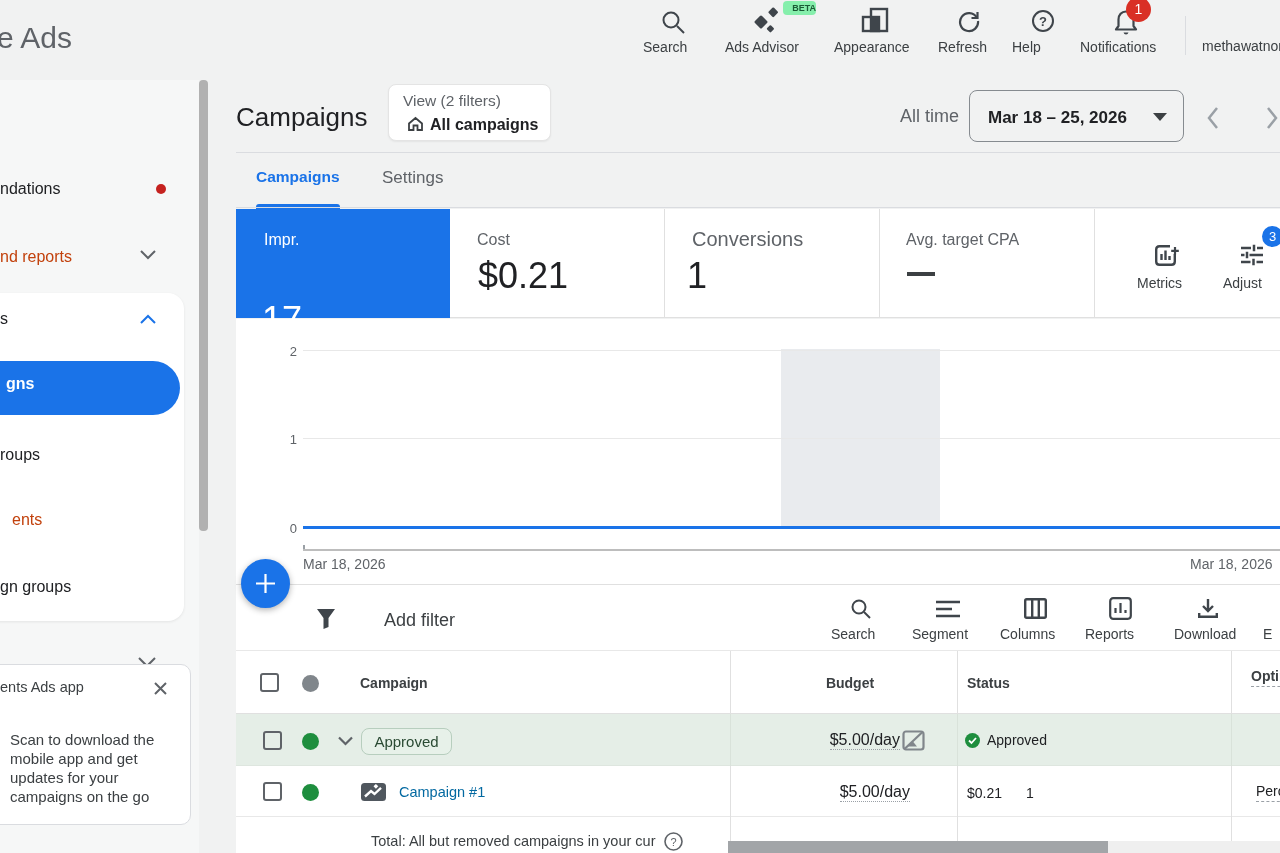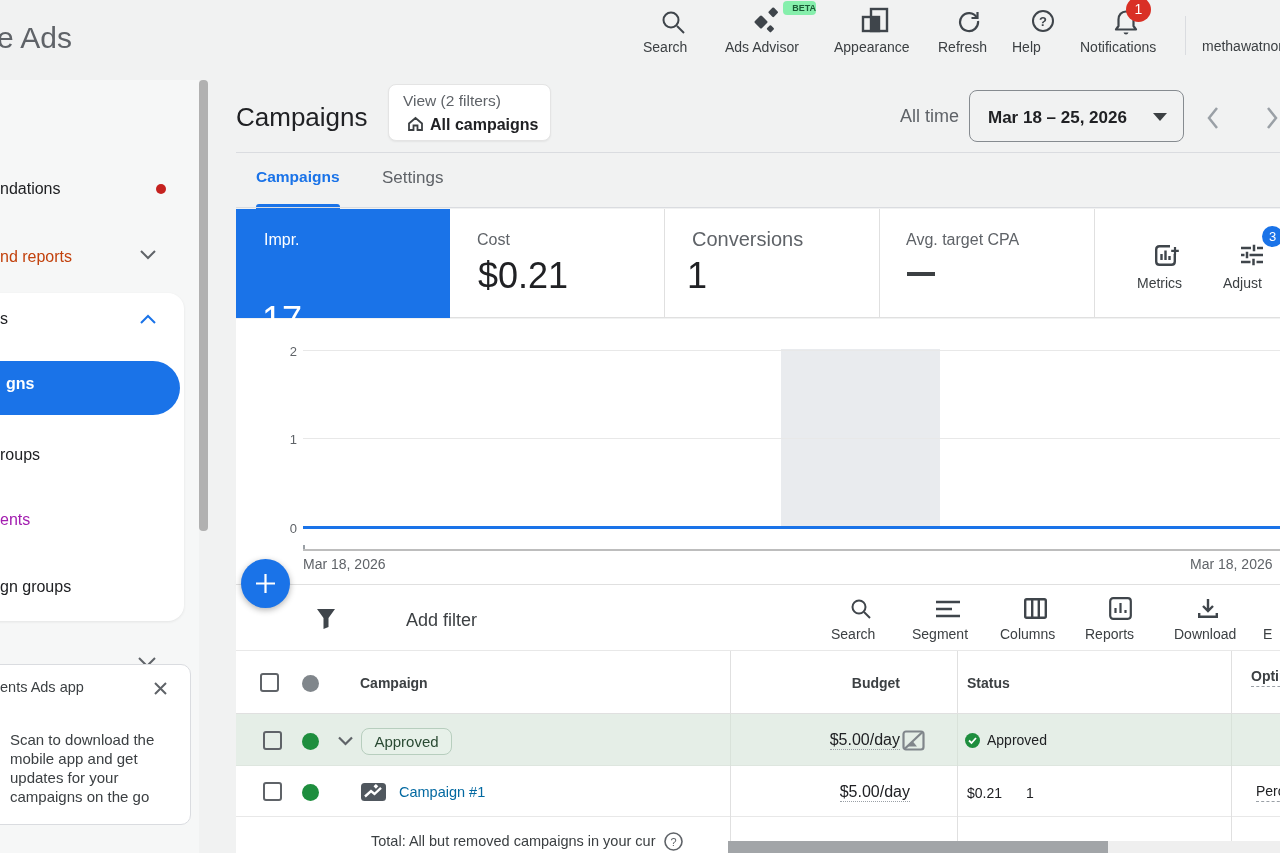--- a/index.html
+++ b/index.html
@@ -24,21 +24,21 @@
 <div class="abs" style="left:0;top:248px;font-size:16px;color:#c2410c;">nd reports</div>
 <svg class="abs" style="left:139px;top:249px;" width="18" height="11" viewBox="0 0 18 11">
     <path d="M2 2 L9 9 L16 2" fill="none" stroke="#5f6368" stroke-width="2"></path>
   </svg>
 <div class="abs" style="left:0;top:310px;font-size:16px;color:#202124;">s</div>
 <svg class="abs" style="left:139px;top:314px;" width="18" height="11" viewBox="0 0 18 11">
     <path d="M2 9 L9 2 L16 9" fill="none" stroke="#1a73e8" stroke-width="2"></path>
   </svg>
 <div class="abs" style="left:0;top:375px;font-size:16px;font-weight:bold;color:#fff;margin-left:6px;">gns</div>
 <div class="abs" style="left:0;top:446px;font-size:16px;color:#202124;">roups</div>
-<div class="abs" style="left:0;top:511px;font-size:16px;color:#a21caf;">ents</div>
+<div class="abs" style="left:0;top:511px;font-size:16px;color:#c2410c;padding-left:12px;">ents</div>
 <div class="abs" style="left:0;top:578px;font-size:16px;color:#202124;">gn groups</div>
 <svg class="abs" style="left:137px;top:656px;" width="20" height="12" viewBox="0 0 20 12">
     <path d="M2 2 L10 10 L18 2" fill="none" stroke="#5f6368" stroke-width="2"></path>
   </svg>
 
 <div class="abs" style="left:-12px;top:664px;width:203px;height:161px;background:#fff;border:1px solid #dadce0;border-radius:10px;"></div>
 <div class="abs" style="left:0;top:679px;font-size:14.5px;color:#3c4043;">ents Ads app</div>
 <svg class="abs" style="left:153px;top:681px;" width="15" height="15" viewBox="0 0 15 15">
     <path d="M2 2 L13 13 M13 2 L2 13" stroke="#5f6368" stroke-width="2" fill="none"></path>
   </svg>
@@ -155,21 +155,21 @@
 <div class="abs" style="left:303px;top:526px;width:977px;height:2.5px;background:#1a73e8;"></div>
 <div class="abs" style="left:303px;top:545px;width:1.5px;height:5px;background:#9aa0a6;"></div>
 <div class="abs" style="left:303px;top:549px;width:977px;height:1.5px;background:#bdbdbd;"></div>
 <div class="abs g" style="left:303px;top:556px;font-size:14px;">Mar 18, 2026</div>
 <div class="abs g" style="left:1190px;top:556px;font-size:14px;">Mar 18, 2026</div>
 
 <div class="abs" style="left:236px;top:585px;width:1044px;height:66px;background:#fff;border-bottom:1px solid #e8e8e8;"></div>
 <svg class="abs" style="left:316px;top:608px;" width="20" height="22" viewBox="0 0 20 22">
     <path d="M1 1 L19 1 L12.5 10 L12.5 19 L7.5 21 L7.5 10 Z" fill="#3f454b"></path>
   </svg>
-<div class="abs" style="left:406px;top:610px;font-size:18px;color:#3c4043;">Add filter</div>
+<div class="abs" style="left:384px;top:610px;font-size:18px;color:#3c4043;">Add filter</div>
 <svg class="abs" style="left:850px;top:598px;" width="22" height="22" viewBox="0 0 22 22">
     <circle cx="9" cy="9" r="6.5" class="ic"></circle>
     <path d="M14 14 L20 20" class="ic"></path>
   </svg>
 <div class="abs lbl" style="left:831px;top:626px;width:60px;font-size:14px;">Search</div>
 <svg class="abs" style="left:935px;top:600px;" width="26" height="18" viewBox="0 0 26 18">
     <path d="M1 2 L25 2 M1 9 L17 9 M1 16 L25 16" stroke="#3f454b" stroke-width="2.4"></path>
   </svg>
 <div class="abs lbl" style="left:912px;top:626px;width:70px;font-size:14px;">Segment</div>
 <svg class="abs" style="left:1024px;top:598px;" width="23" height="21" viewBox="0 0 23 21">
@@ -190,21 +190,21 @@
 <div class="abs" style="left:1263px;top:626px;font-size:14px;color:#3c4043;">E</div>
 
 <div class="abs" style="left:236px;top:651px;width:1044px;height:63px;background:#fff;border-bottom:1px solid #e0e0e0;"></div>
 
 <div class="abs" style="left:730px;top:651px;width:1px;height:202px;background:#e0e0e0;"></div>
 <div class="abs" style="left:957px;top:651px;width:1px;height:202px;background:#e0e0e0;"></div>
 <div class="abs" style="left:1231px;top:651px;width:1px;height:202px;background:#e0e0e0;"></div>
 <div class="abs" style="left:260px;top:673px;width:19px;height:19px;border:2px solid #5f6368;border-radius:3px;background:#fff;"></div>
 <div class="abs" style="left:302px;top:675px;width:17px;height:17px;border-radius:50%;background:#80868b;"></div>
 <div class="abs" style="left:360px;top:675px;font-size:14px;font-weight:bold;color:#3c4043;">Campaign</div>
-<div class="abs" style="left:800px;top:675px;width:100px;font-size:14px;font-weight:bold;color:#3c4043;text-align:right;">Budget</div>
+<div class="abs" style="left:800px;top:675px;width:100px;font-size:14px;font-weight:bold;color:#3c4043;text-align:center;">Budget</div>
 <div class="abs" style="left:967px;top:675px;font-size:14px;font-weight:bold;color:#3c4043;">Status</div>
 <div class="abs" style="left:1251px;top:668px;font-size:14px;font-weight:bold;color:#3c4043;border-bottom:1.5px dashed #9aa0a6;padding-bottom:2px;">Optim</div>
 
 <div class="abs" style="left:236px;top:714px;width:1044px;height:52px;background:#e5eee7;border-bottom:1px solid #dee6df;"></div>
 <div class="abs" style="left:730px;top:714px;width:1px;height:52px;background:#d9e2da;"></div>
 <div class="abs" style="left:957px;top:714px;width:1px;height:52px;background:#d9e2da;"></div>
 <div class="abs" style="left:1231px;top:714px;width:1px;height:52px;background:#d9e2da;"></div>
 <div class="abs" style="left:263px;top:731px;width:19px;height:19px;border:2px solid #5f6368;border-radius:3px;"></div>
 <div class="abs" style="left:302px;top:733px;width:17px;height:17px;border-radius:50%;background:#1e8e3e;"></div>
 <svg class="abs" style="left:337px;top:735px;" width="17" height="11" viewBox="0 0 17 11">

